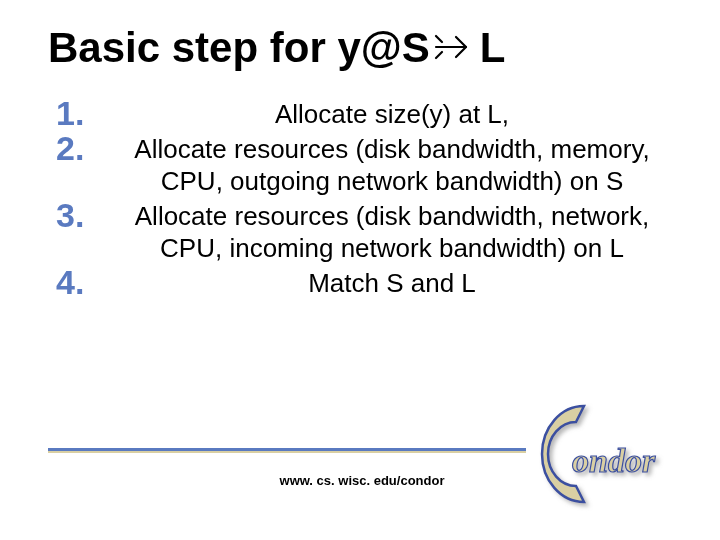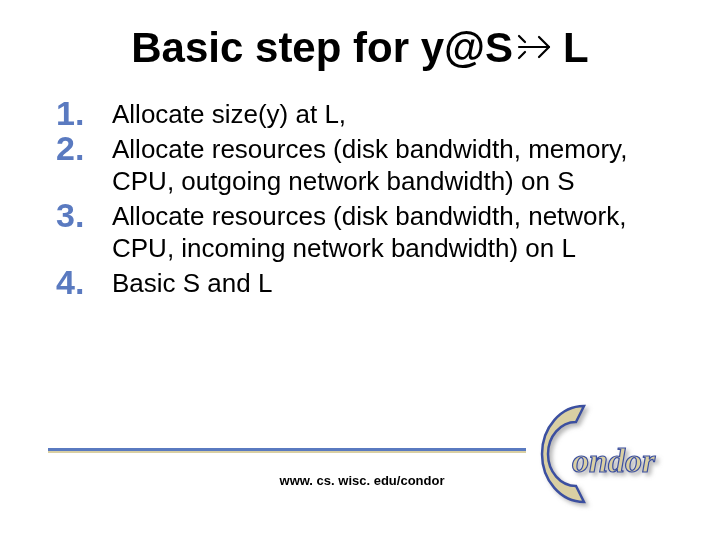--- a/index.html
+++ b/index.html
@@ -12,21 +12,21 @@
   .slide {
     width: 720px;
     height: 540px;
     position: relative;
     padding: 24px 48px 0 48px;
   }
   .title {
     font-size: 42px;
     font-weight: bold;
     color: #000;
-    text-align: center;
+    text-align: left;
     margin-bottom: 24px;
     white-space: nowrap;
   }
   .title .arrow-icon {
     display: inline-block;
     vertical-align: -2px;
     margin: 0 6px 0 2px;
   }
   ol.steps {
     list-style: none;
@@ -34,20 +34,21 @@
     padding-left: 8px;
   }
   ol.steps > li {
     counter-increment: step;
     position: relative;
     padding-left: 56px;
     font-size: 26px;
     line-height: 1.25;
     color: #000;
     margin-bottom: 2px;
+    text-align: center;
   }
   ol.steps > li::before {
     content: counter(step) ".";
     position: absolute;
     left: 0;
     top: -6px;
     font-size: 34px;
     font-weight: bold;
     color: #5a7ac0;
   }
@@ -93,21 +94,21 @@
           <line x1="4" y1="6" x2="10" y2="12"></line>
           <line x1="4" y1="28" x2="10" y2="22"></line>
         </g>
       </svg></span><span>L</span>
   </h1>
 
   <ol class="steps">
     <li><span>Allocate size(y) at L,</span></li>
     <li><span>Allocate resources (disk bandwidth, memory, CPU, outgoing network bandwidth) on S</span></li>
     <li><span>Allocate resources (disk bandwidth, network, CPU, incoming network bandwidth) on L</span></li>
-    <li><span>Basic S and L</span></li>
+    <li><span>Match S and L</span></li>
   </ol>
 
   <div class="footer-rule">
     <div class="r1"></div>
       <div class="r2"></div>
   </div>
 
   <div class="footer-url">www. cs. wisc. edu/condor</div>
 
   <div class="logo">

